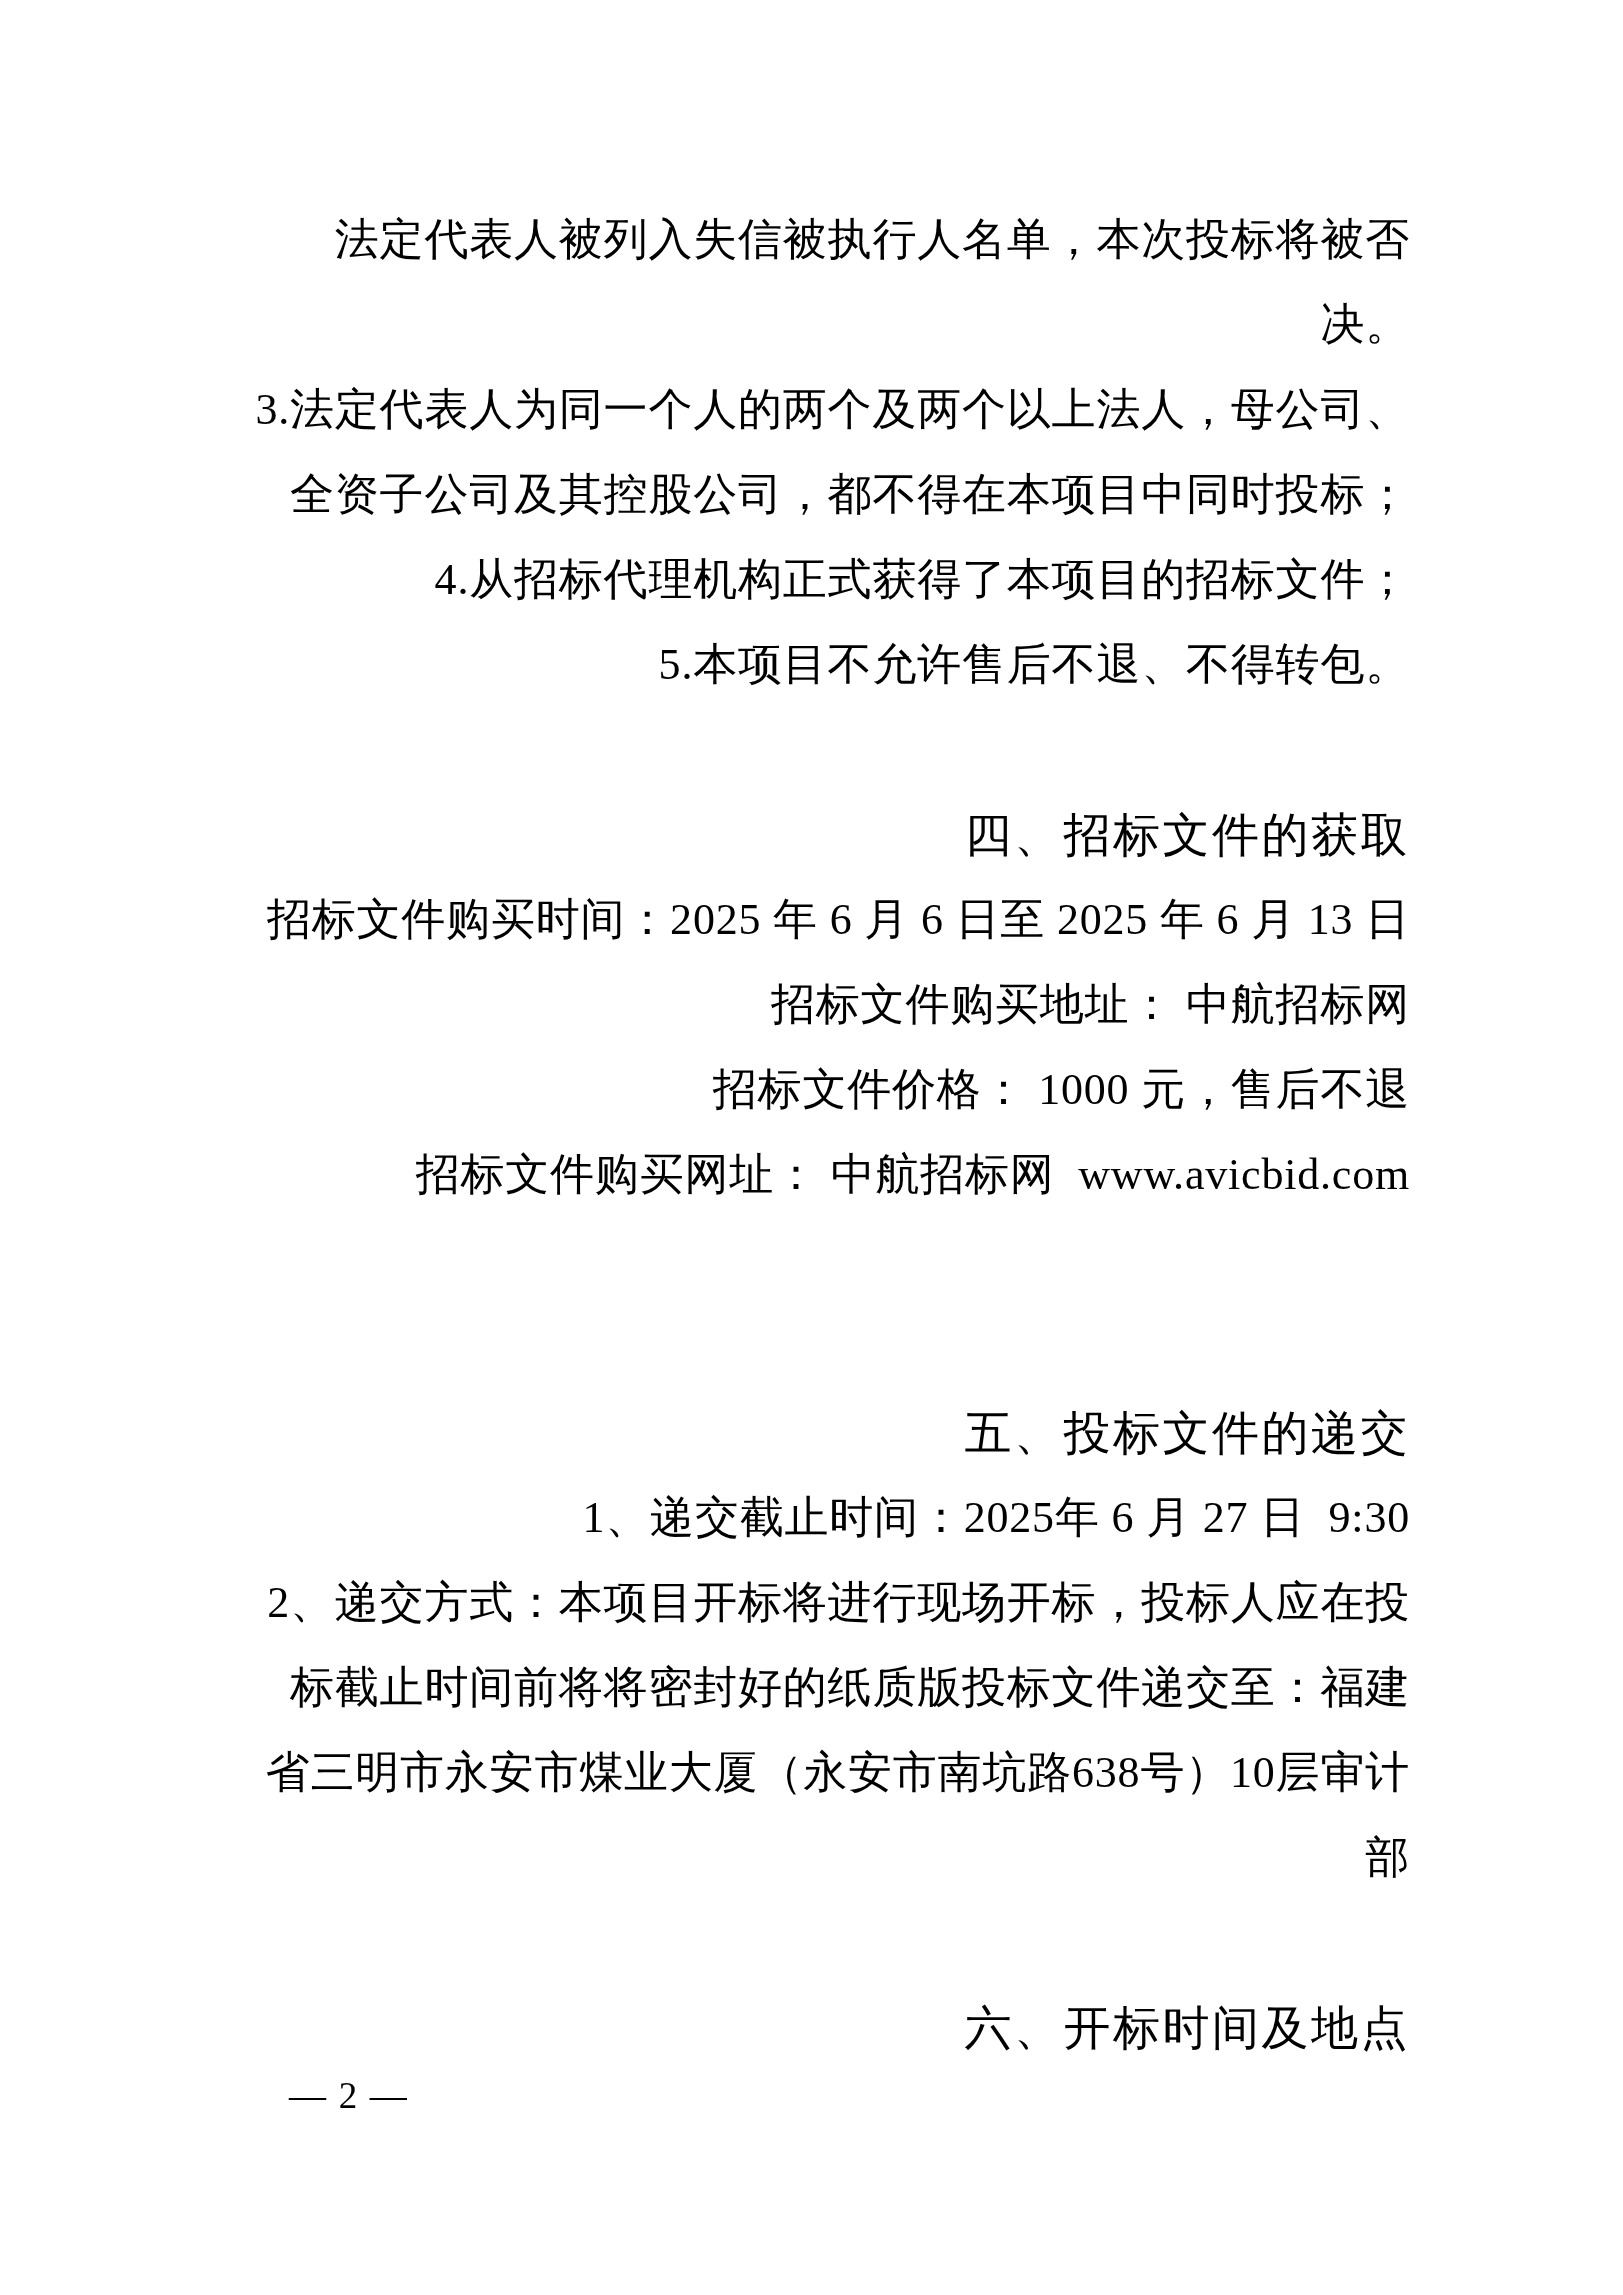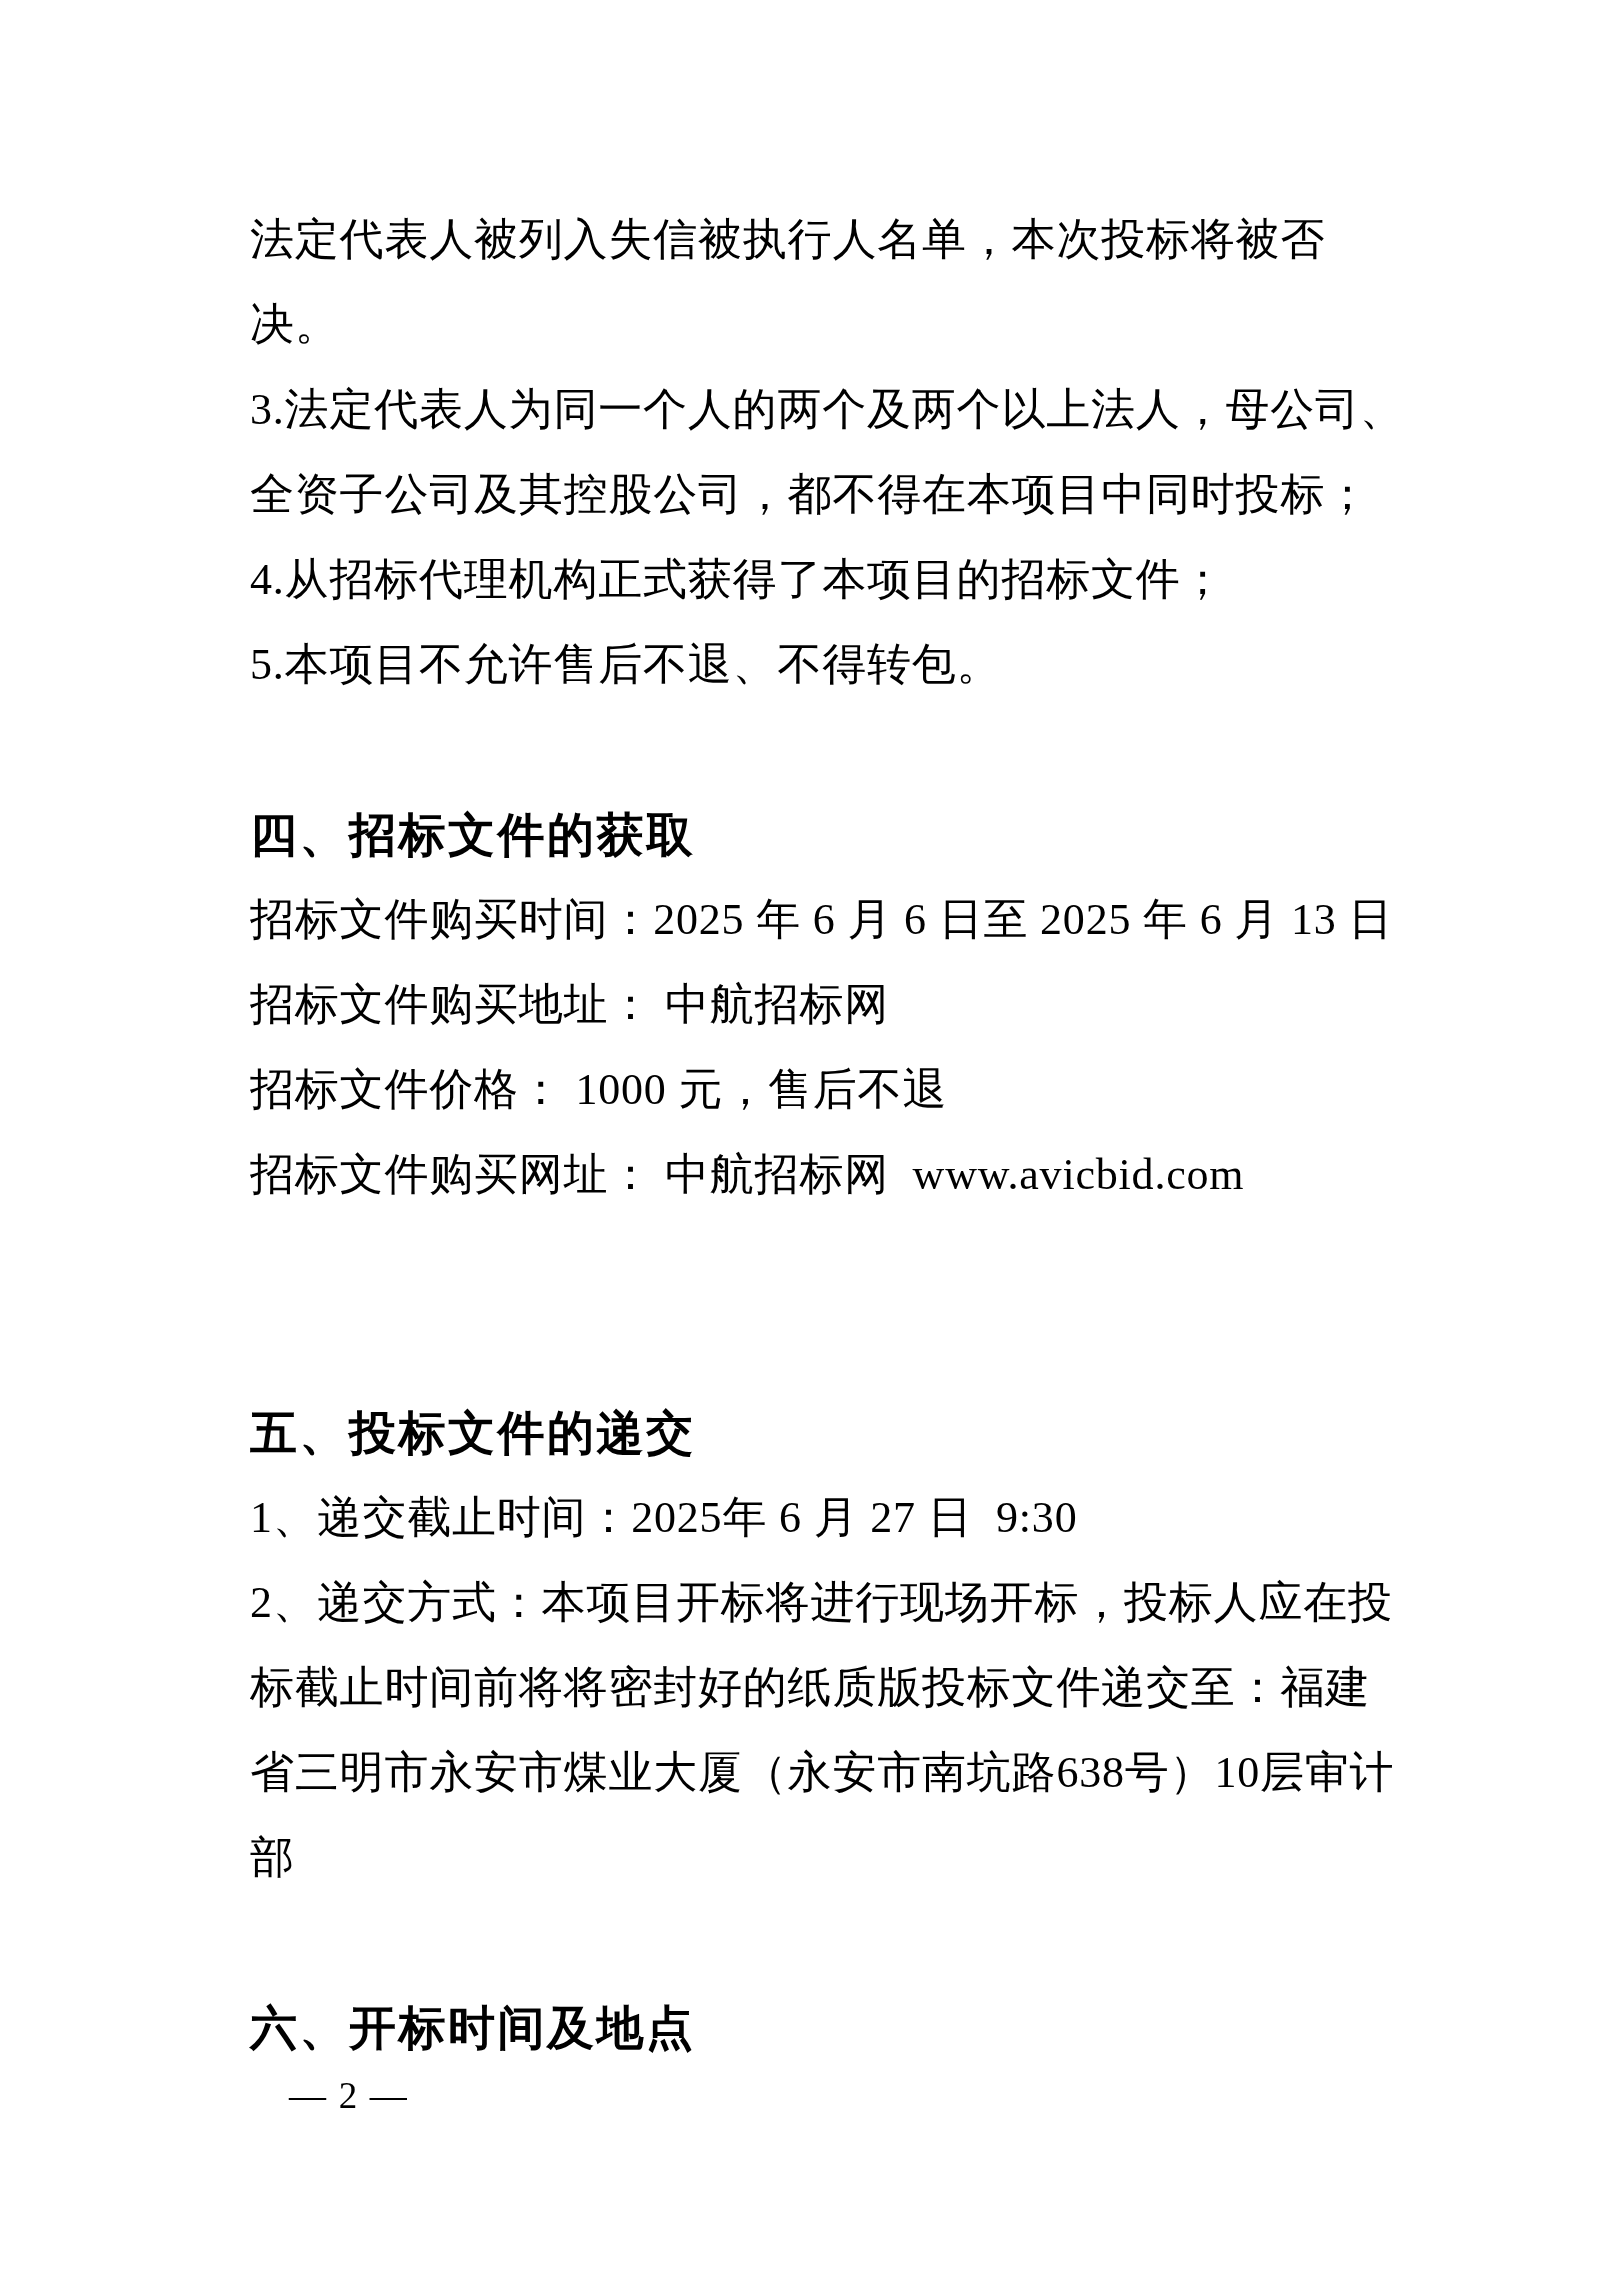--- a/index.html
+++ b/index.html
@@ -8,34 +8,35 @@
     position: relative;
     width: 1623px;
     height: 2295px;
     background: #ffffff;
     overflow: hidden;
     color: #000000;
     font-family: "Liberation Serif", "DejaVu Serif", serif;
   }
   .content {
     position: absolute;
-    left: 250px;
+    left: 226px;
     top: 197px;
     width: 1184px;
+    text-align: right;
   }
   .line {
     font-size: 44px;
     line-height: 85px;
     height: 85px;
     letter-spacing: 0.8px;
     white-space: pre;
   }
   .line.heading {
     font-family: "Liberation Sans", "DejaVu Sans", sans-serif;
-    font-weight: 700;
+    font-weight: 400;
     font-size: 47px;
     letter-spacing: 2.5px;
   }
   .gap1 { margin-top: 85px; }
   .gap2 { margin-top: 173px; }
   .b { font-weight: 400; }
   .u {
     text-decoration-thickness: 2.5px;
     text-underline-offset: 10px;
   }

